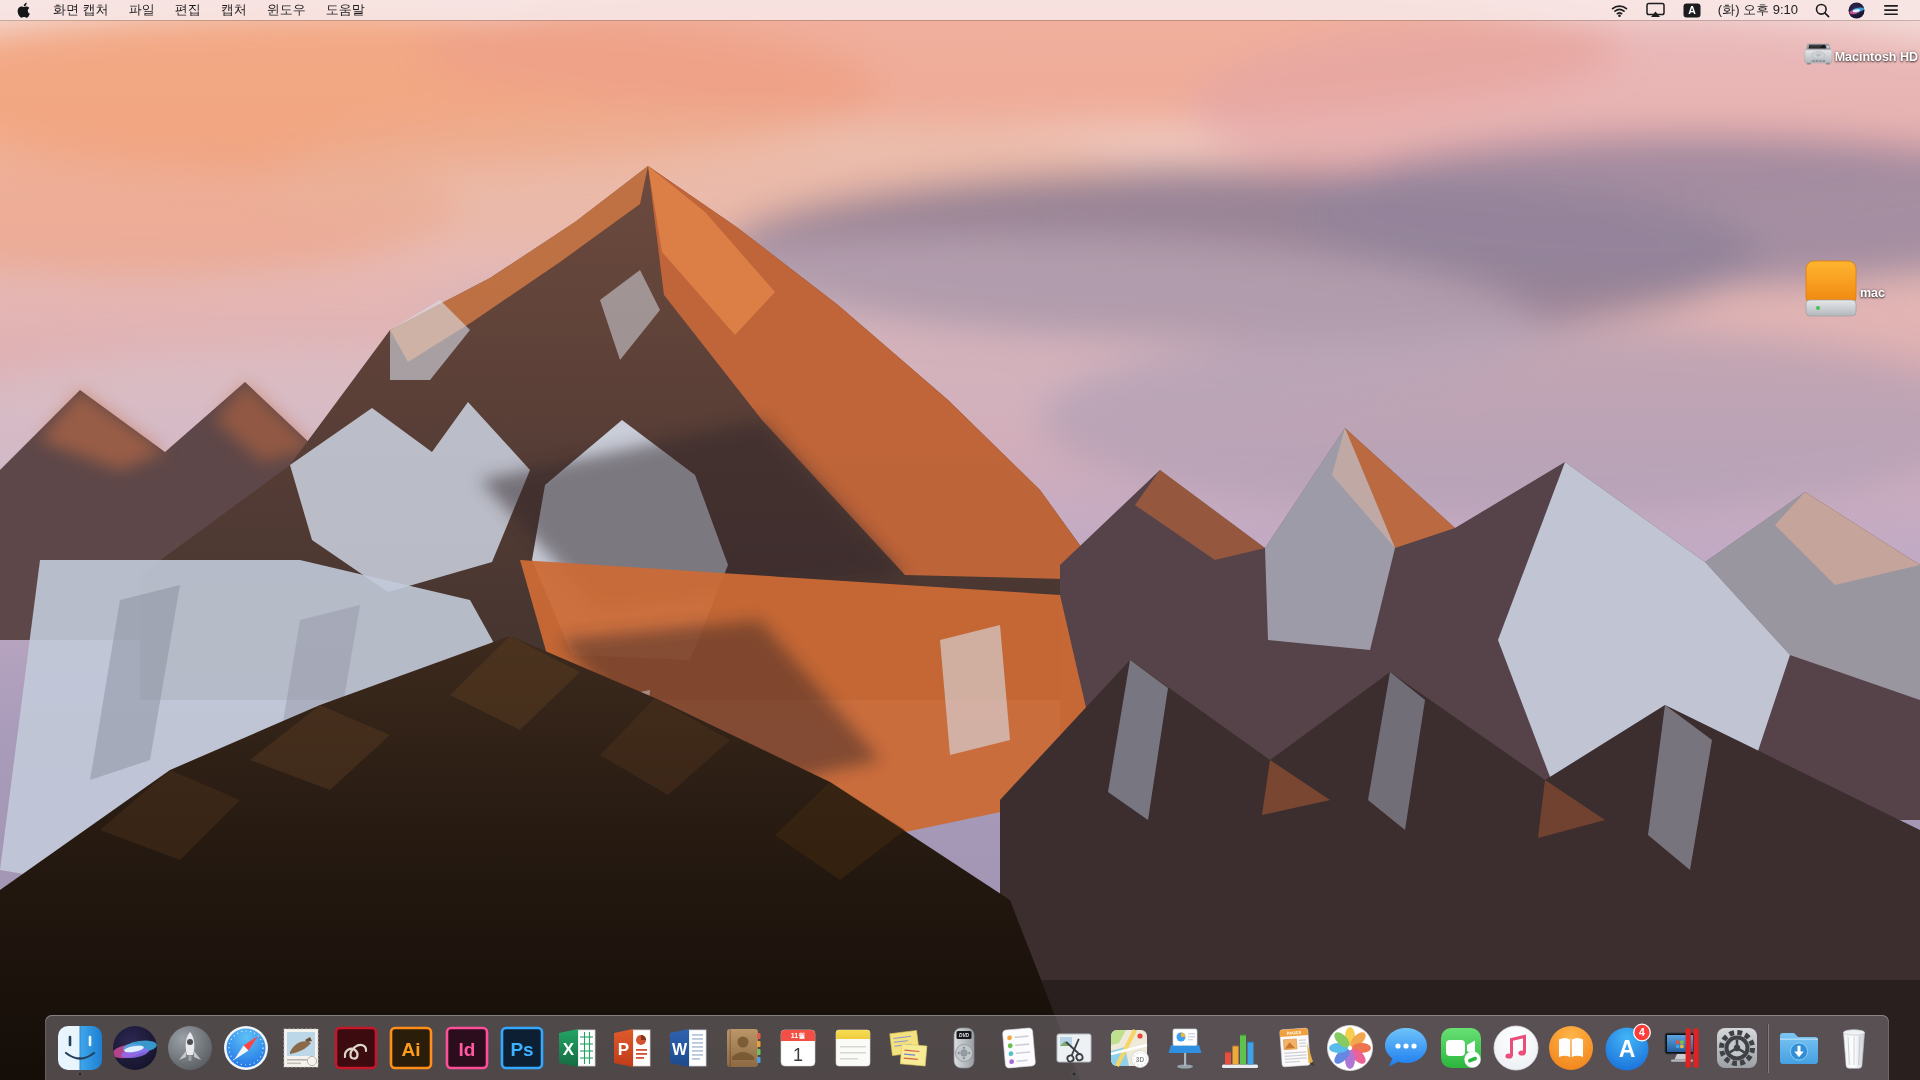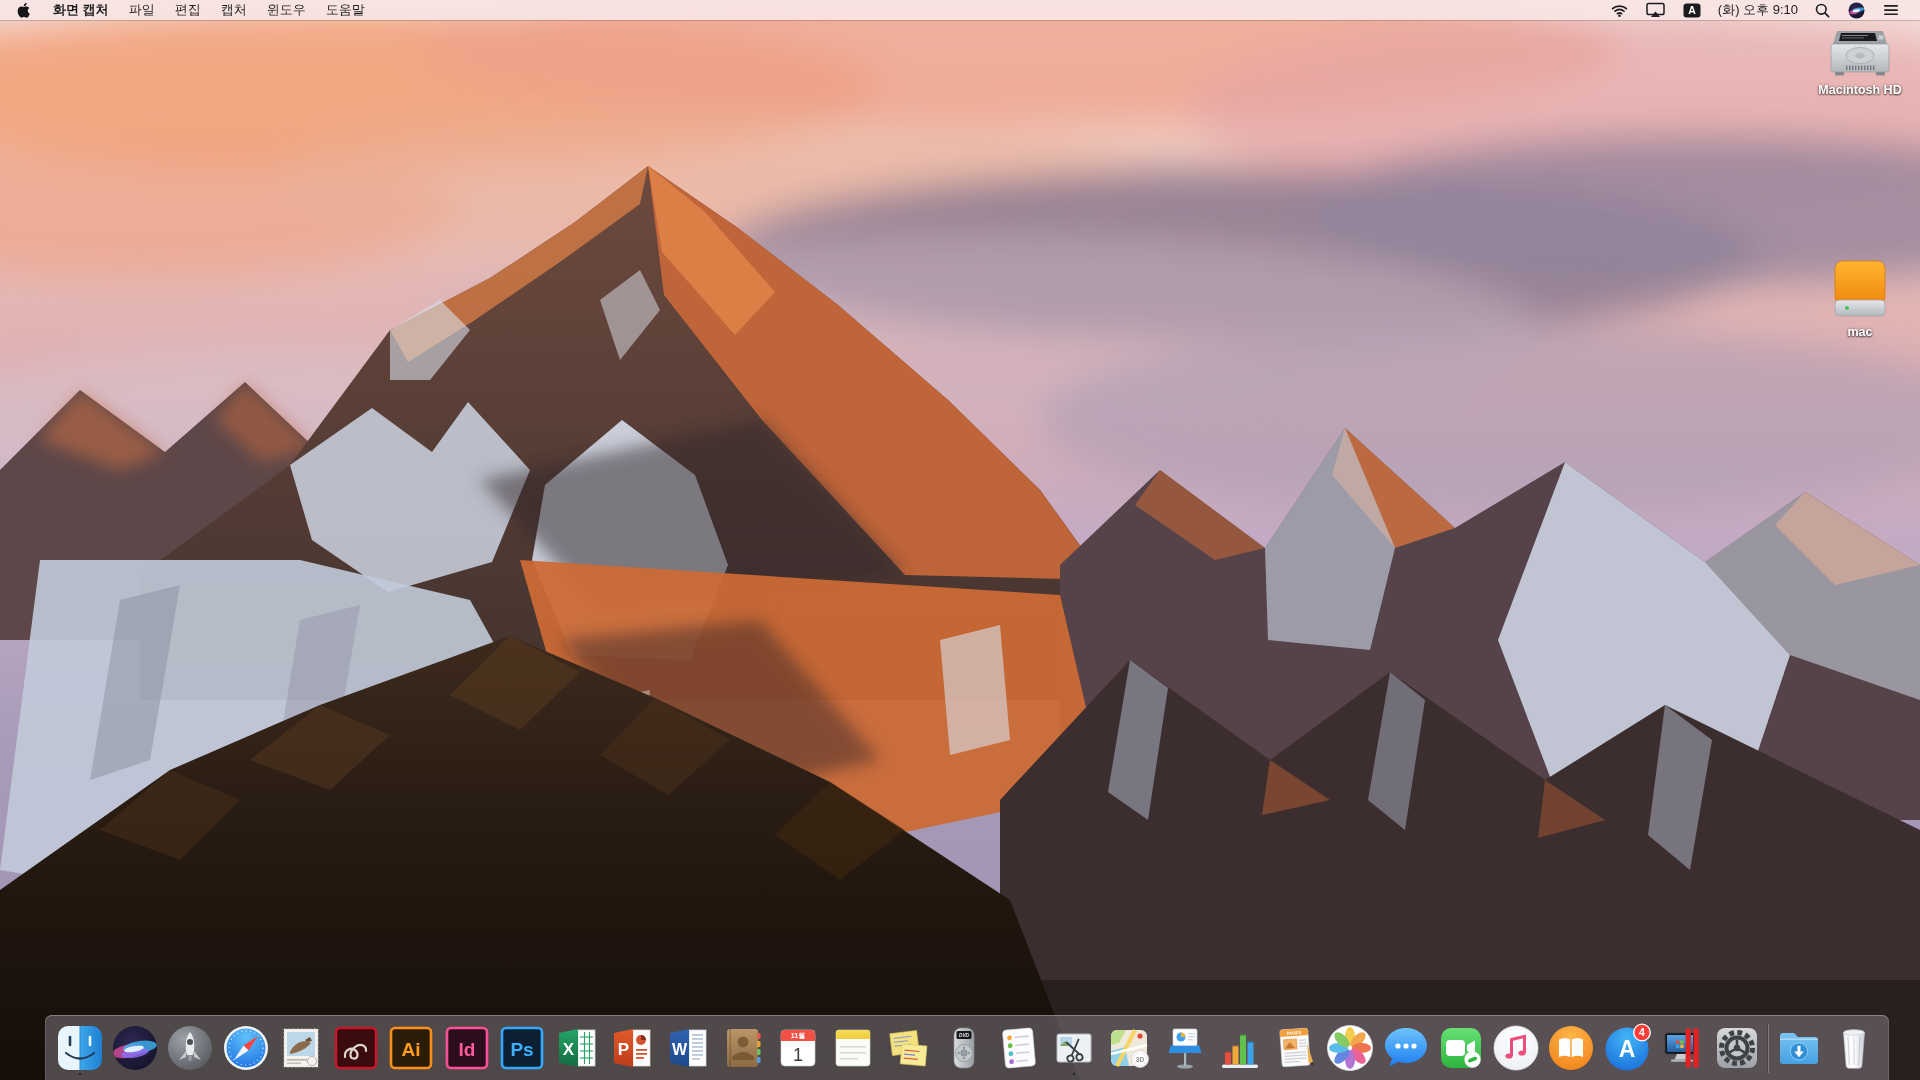--- a/index.html
+++ b/index.html
@@ -6,27 +6,27 @@
   body{width:1920px;height:1080px;overflow:hidden;position:relative;
        font-family:"Liberation Sans",sans-serif;background:#b9a8bf;-webkit-font-smoothing:antialiased}
   svg{display:block}
   .wallpaper{position:absolute;inset:0;width:1920px;height:1080px;z-index:0}
   
   .menubar{position:absolute;top:0;left:0;right:0;height:20px;z-index:20;
            background:rgba(247,229,228,.9);box-shadow:0 1px 0 rgba(0,0,0,.18);
            display:flex;align-items:center;font-size:13px;color:#1b1b1d}
   .mb-left{display:flex;align-items:center;height:100%}
   .apple-wrap{padding:0 12px 0 17px;display:flex;align-items:center;height:100%}
-  .mb-app{font-weight:bold;padding:0 10px}
+  .mb-app{font-weight:normal;padding:0 10px}
   .mb-item{padding:0 10px}
   .mb-right{margin-left:auto;display:flex;align-items:center;height:100%;padding-right:12px}
   .mb-status{display:flex;align-items:center;padding:0 9px;height:100%}
   .mb-clock{padding:4px 8px;white-space:nowrap}
   
-  .desk-icon{position:absolute;right:2px;width:116px;z-index:5;display:flex;flex-direction:column;align-items:center;cursor:default}
+  .desk-icon{position:absolute;right:2px;width:116px;z-index:5;display:flex;flex-direction:row;align-items:center;cursor:default}
   .desk-label{margin-top:3px;font-size:12.5px;font-weight:bold;color:#fff;
               text-shadow:0 1px 2px rgba(0,0,0,.7),0 0 3px rgba(0,0,0,.45);white-space:nowrap}
   
   .dock{position:absolute;left:45px;right:31px;bottom:0;height:58px;z-index:20;
         background:rgba(128,120,125,.55);border-radius:7px 7px 0 0;
         box-shadow:inset 0 1px 0 rgba(255,255,255,.3), inset 1px 0 0 rgba(255,255,255,.12), inset -1px 0 0 rgba(255,255,255,.12);
         display:flex;align-items:center;justify-content:space-between;padding:4px 10px 3px}
   .dock-item{position:relative;width:50px;height:50px;flex:0 0 auto}
   .dock-item svg{width:50px;height:50px}
   .dock-item.running::after{content:"";position:absolute;left:50%;bottom:-3px;transform:translateX(-50%);

